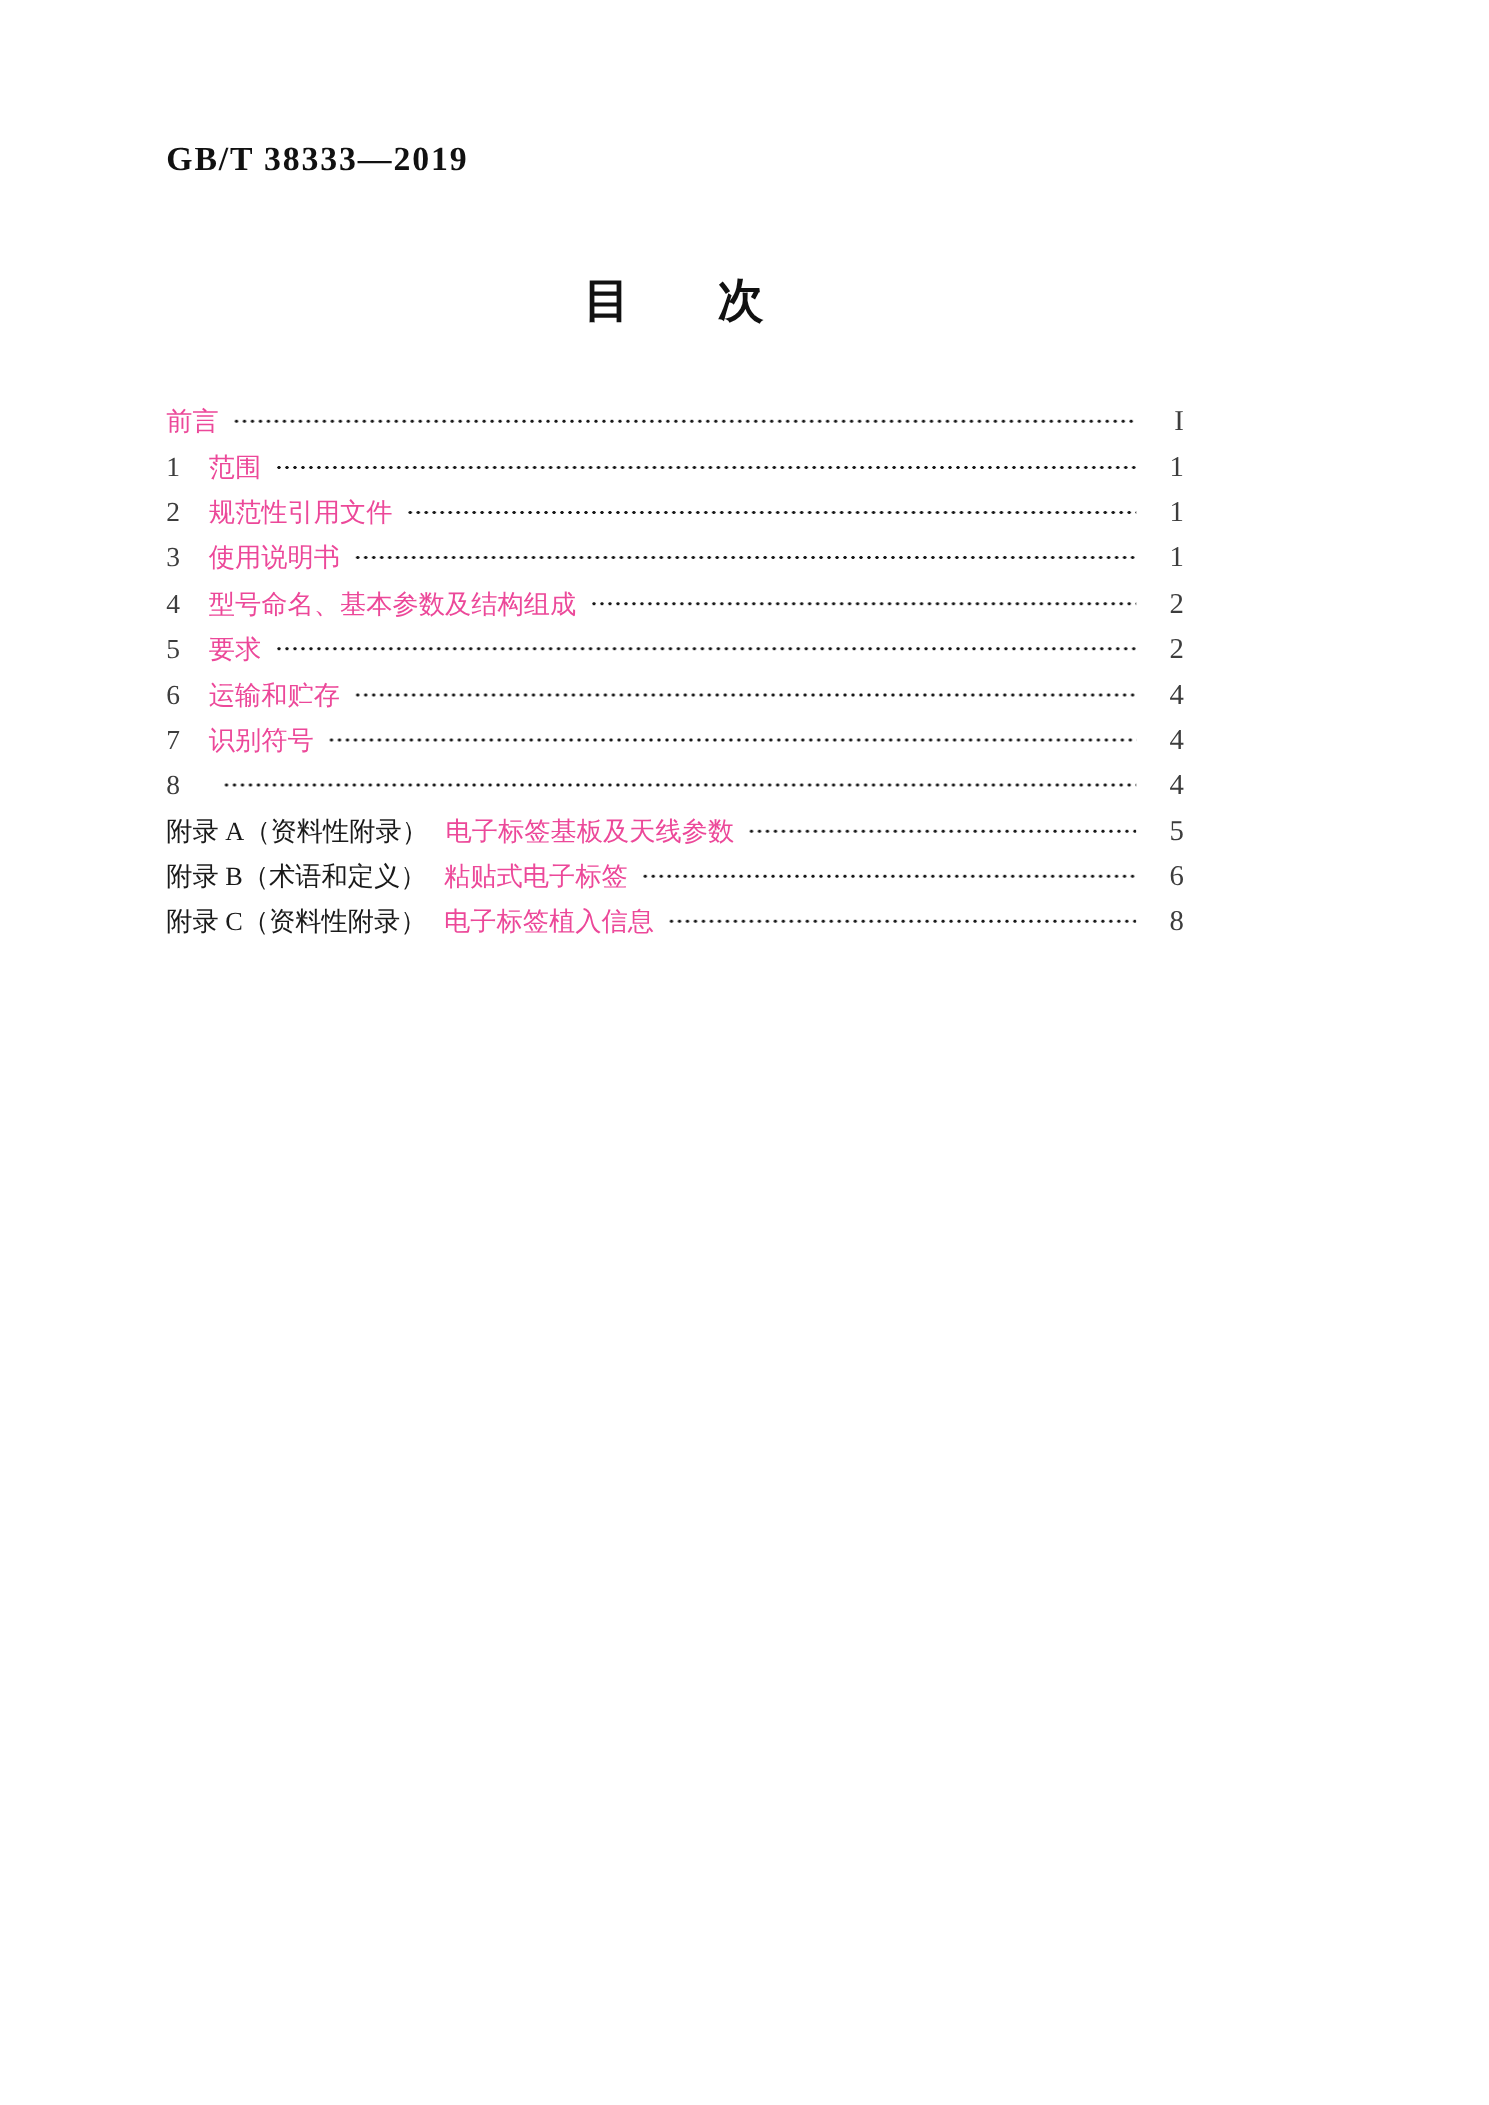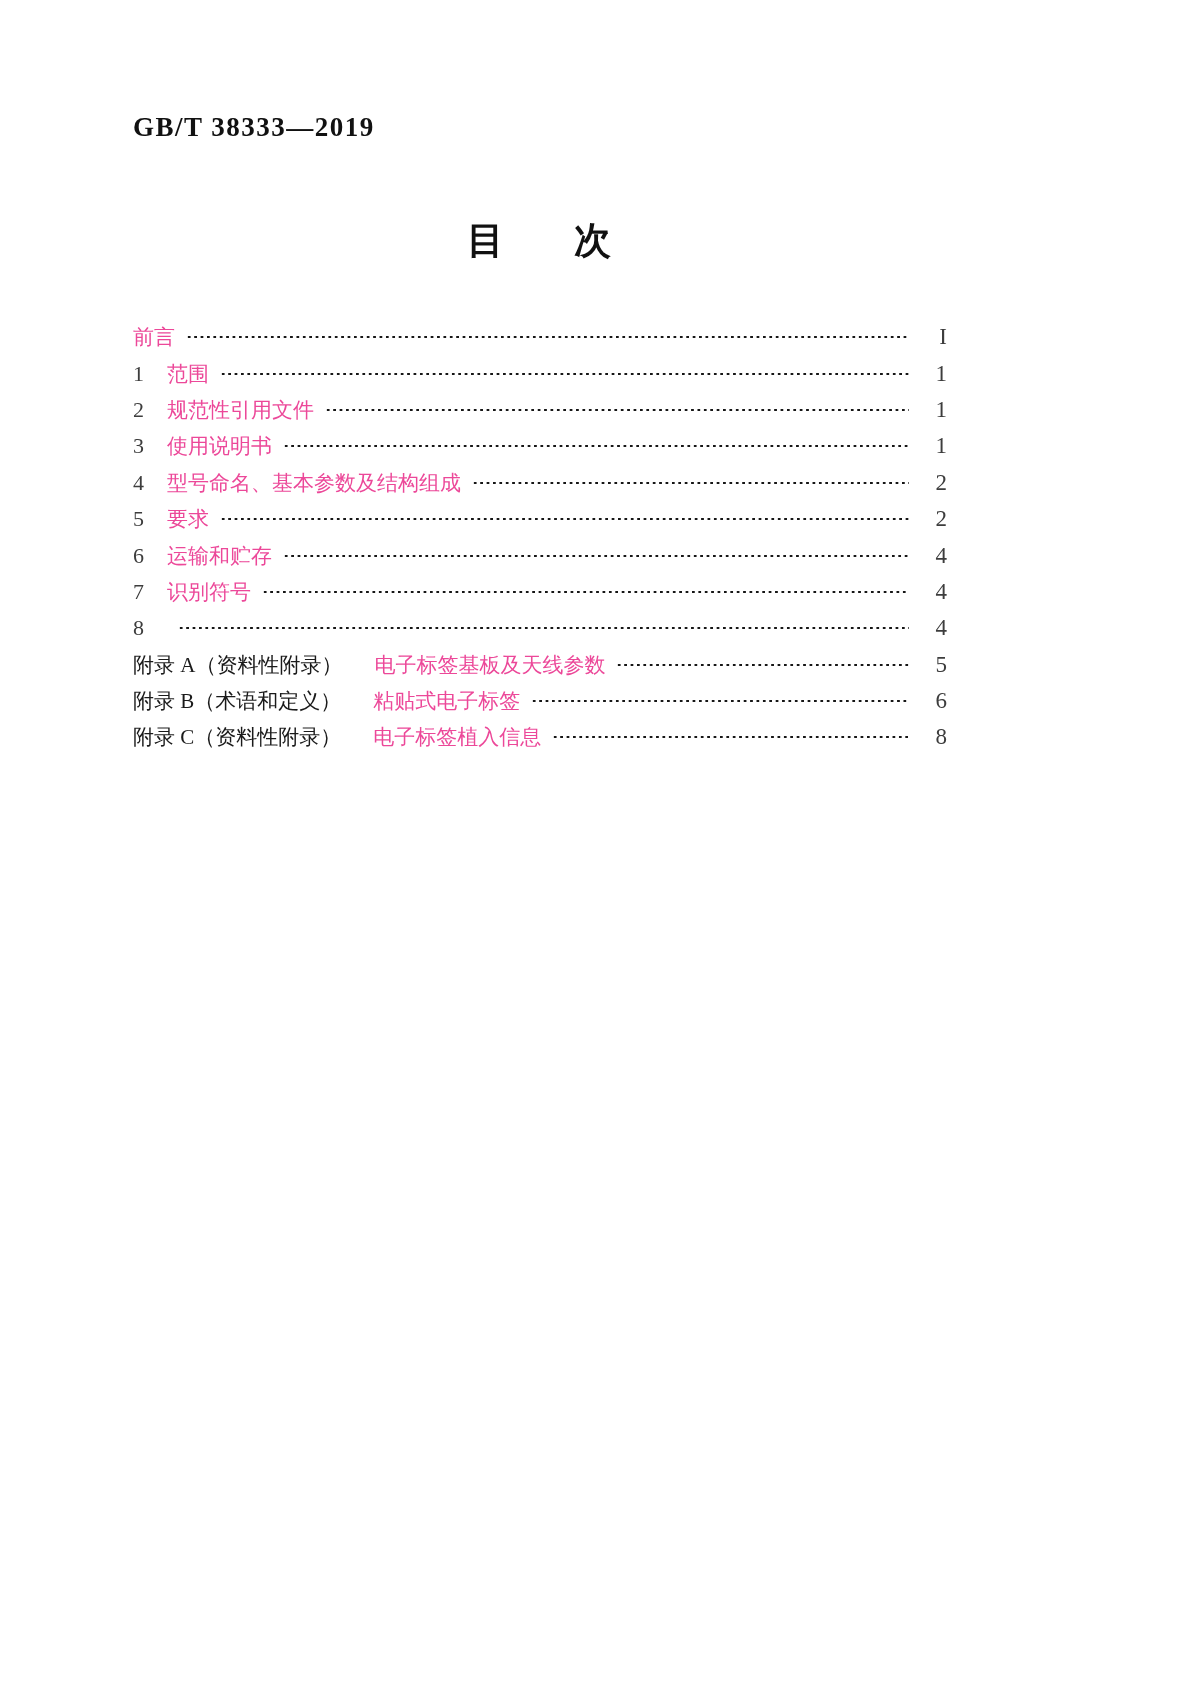--- a/index.html
+++ b/index.html
@@ -49,21 +49,21 @@
   }
   .toc-row {
     display: flex;
     align-items: center;
     height: 36.4px;
     font-size: 21px;
     color: #1a1a1a;
     white-space: nowrap;
   }
   .toc-num {
-    margin-right: 32px;
+    margin-right: 14px;
     color: #1a1a1a;
   }
   .toc-num.num-digit {
     margin-right: 23px;
     font-family: "Liberation Serif", "DejaVu Serif", serif;
     font-size: 22px;
     color: #3d3d3d;
   }
   .toc-num:empty {
     display: none;

